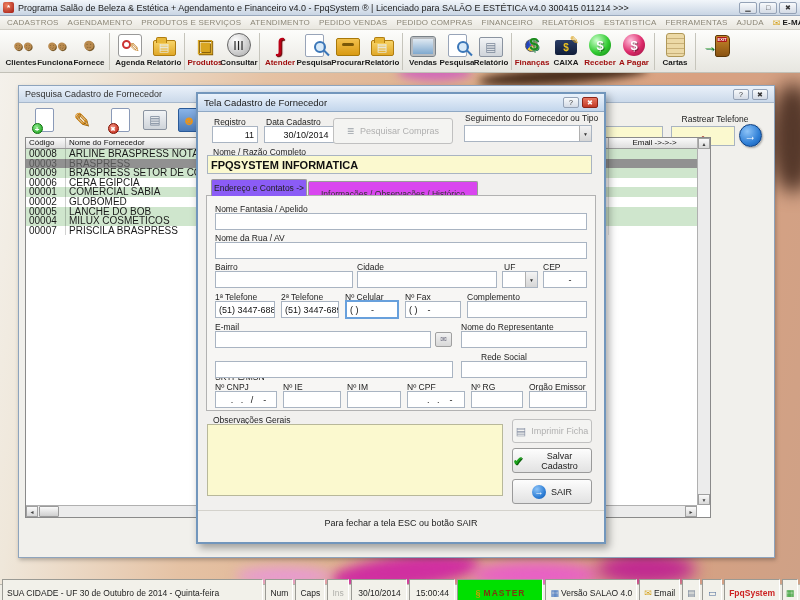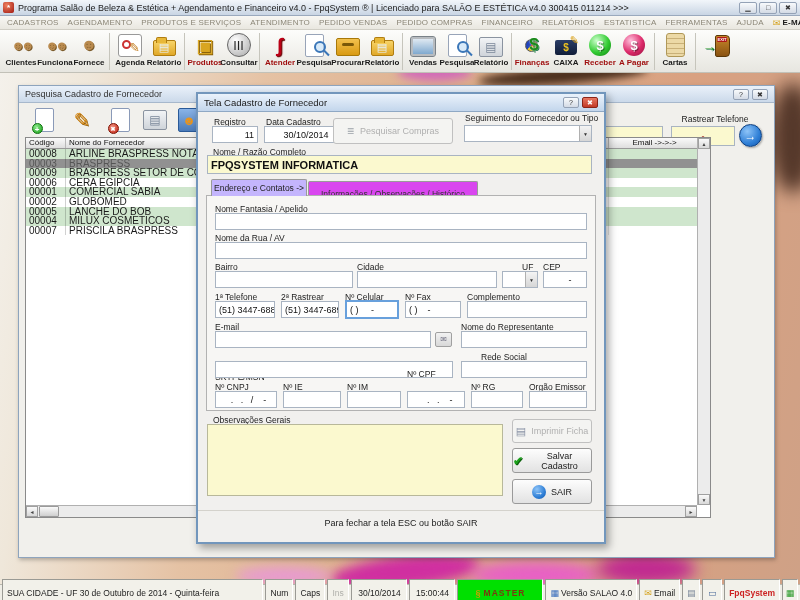--- a/index.html
+++ b/index.html
@@ -144,21 +144,21 @@
     background:linear-gradient(#fafafa,#cfcfcf); border:1px solid #9a9a9a; border-radius:1px; }
   .hscroll .right { left:auto; right:0; top:0; height:11px; }
 
   
   #dlg { position:absolute; left:196px; top:92px; width:410px; height:452px; z-index:3;
     background:#f1f0ee; border:2px solid #7296bc; box-shadow:3px 4px 8px rgba(0,0,0,.35); }
   .dtitle { height:18px; background:linear-gradient(#eaf2fb,#c3d6ec); border-bottom:1px solid #8fa8c4;
     display:flex; align-items:center; padding:0 6px; font-size:9.5px; color:#1a1a1a; }
   .tab { position:absolute; border:1px solid #9a9a9a; border-bottom:none; border-radius:2px 2px 0 0;
     display:flex; align-items:center; justify-content:center; font-size:8.5px; white-space:nowrap; padding:0 6px; }
-  .tab.active { top:85px; height:17px; background:#c4b5fd; z-index:2; }
+  .tab.active { top:85px; height:17px; background:#8b5cf6; z-index:2; }
   .tab.inactive { top:87px; height:25px; background:#d946ef; color:#333; }
   .panel { position:absolute; left:8px; top:101px; width:390px; height:216px; background:#f7f6f4; border:1px solid #b2b2b2; z-index:1; }
   .minibtn { position:absolute; width:17px; height:15px; background:linear-gradient(#f2f2f2,#d8d8d8);
     border:1px solid #a0a0a0; border-radius:2px; font-size:8px; color:#778; display:flex; align-items:center; justify-content:center; }
   .obsarea { position:absolute; left:9px; top:330px; width:296px; height:72px; background:#fbf9cf; border:1px solid #b8b89a; }
   .dividr { position:absolute; left:0px; top:416px; width:100%; border-top:1px solid #d4d2cc; }
   .hint { position:absolute; left:0; top:424px; width:100%; text-align:center; font-size:9px; color:#222; }
   .chk { color:#1ca01c; font-weight:bold; font-size:12px; text-shadow:1px 1px 0 #0a600a; }
   .bluedot { width:14px; height:14px; border-radius:50%; background:radial-gradient(circle at 35% 30%,#8ec4f8,#2f7fd6 60%,#1255aa);
     color:#fff; font-size:9px; font-weight:bold; display:flex; align-items:center; justify-content:center; flex:none; }
@@ -489,31 +489,31 @@
       <span class="flabel" style="left:8px; top:8px;">Nome Fantasia / Apelido</span>
       <div class="inp" style="left:8px; top:17px; width:372px;"></div>
 
       <span class="flabel" style="left:8px; top:37px;">Nome da Rua / AV</span>
       <div class="inp" style="left:8px; top:46px; width:372px;"></div>
 
       <span class="flabel" style="left:8px; top:66px;">Bairro</span>
       <div class="inp" style="left:8px; top:75px; width:138px;"></div>
       <span class="flabel" style="left:150px; top:66px;">Cidade</span>
       <div class="inp" style="left:150px; top:75px; width:140px;"></div>
-      <span class="flabel" style="left:297px; top:66px;margin-left:18px;">UF</span>
+      <span class="flabel" style="left:297px; top:66px;">UF</span>
       <div class="dd" style="left:295px; top:75px; width:36px;">
         <span style="padding-left:2px;"></span>
         <span class="arrowbox">▼</span>
       </div>
       <span class="flabel" style="left:336px; top:66px;">CEP</span>
       <div class="inp ta-c" style="left:336px; top:75px; width:44px;">    -</div>
 
       <span class="flabel" style="left:8px; top:96px;">1ª Telefone</span>
       <div class="inp" style="left:8px; top:105px; width:60px;">(51) 3447-6881</div>
-      <span class="flabel" style="left:74px; top:96px;">2ª Rastrear</span>
+      <span class="flabel" style="left:74px; top:96px;">2ª Telefone</span>
       <div class="inp" style="left:74px; top:105px; width:58px;">(51) 3447-6895</div>
       <span class="flabel" style="left:138px; top:96px;">Nº Celular</span>
       <div class="inp focus" style="left:138px; top:104px; width:54px; height:19px;">( )     -</div>
       <span class="flabel" style="left:198px; top:96px;">Nº Fax</span>
       <div class="inp" style="left:198px; top:105px; width:56px;">( )    -</div>
       <span class="flabel" style="left:260px; top:96px;">Complemento</span>
       <div class="inp" style="left:260px; top:105px; width:120px;"></div>
 
       <span class="flabel" style="left:8px; top:126px;">E-mail</span>
       <div class="inp" style="left:8px; top:135px; width:216px;"></div>
@@ -527,21 +527,21 @@
       <div class="inp" style="left:8px; top:165px; width:238px;"></div>
       <span class="flabel" style="left:254px; top:156px;margin-left:20px;">Rede Social</span>
       <div class="inp" style="left:254px; top:165px; width:126px;"></div>
 
       <span class="flabel" style="left:8px; top:186px;">Nº CNPJ</span>
       <div class="inp ta-c" style="left:8px; top:195px; width:62px;">  .   .   /    -</div>
       <span class="flabel" style="left:76px; top:186px;">Nº IE</span>
       <div class="inp" style="left:76px; top:195px; width:58px;"></div>
       <span class="flabel" style="left:140px; top:186px;">Nº IM</span>
       <div class="inp" style="left:140px; top:195px; width:54px;"></div>
-      <span class="flabel" style="left:200px; top:173px;">Nº CPF</span>
+      <span class="flabel" style="left:200px; top:186px;">Nº CPF</span>
       <div class="inp ta-c" style="left:200px; top:195px; width:58px;">   .   .    -</div>
       <span class="flabel" style="left:264px; top:186px;">Nº RG</span>
       <div class="inp" style="left:264px; top:195px; width:52px;"></div>
       <span class="flabel" style="left:322px; top:186px;">Orgão Emissor</span>
       <div class="inp" style="left:322px; top:195px; width:58px;"></div>
     </div>
 
     <span class="flabel" style="left:15px; top:321px;">Observações Gerais</span>
     <div class="obsarea"></div>
 

